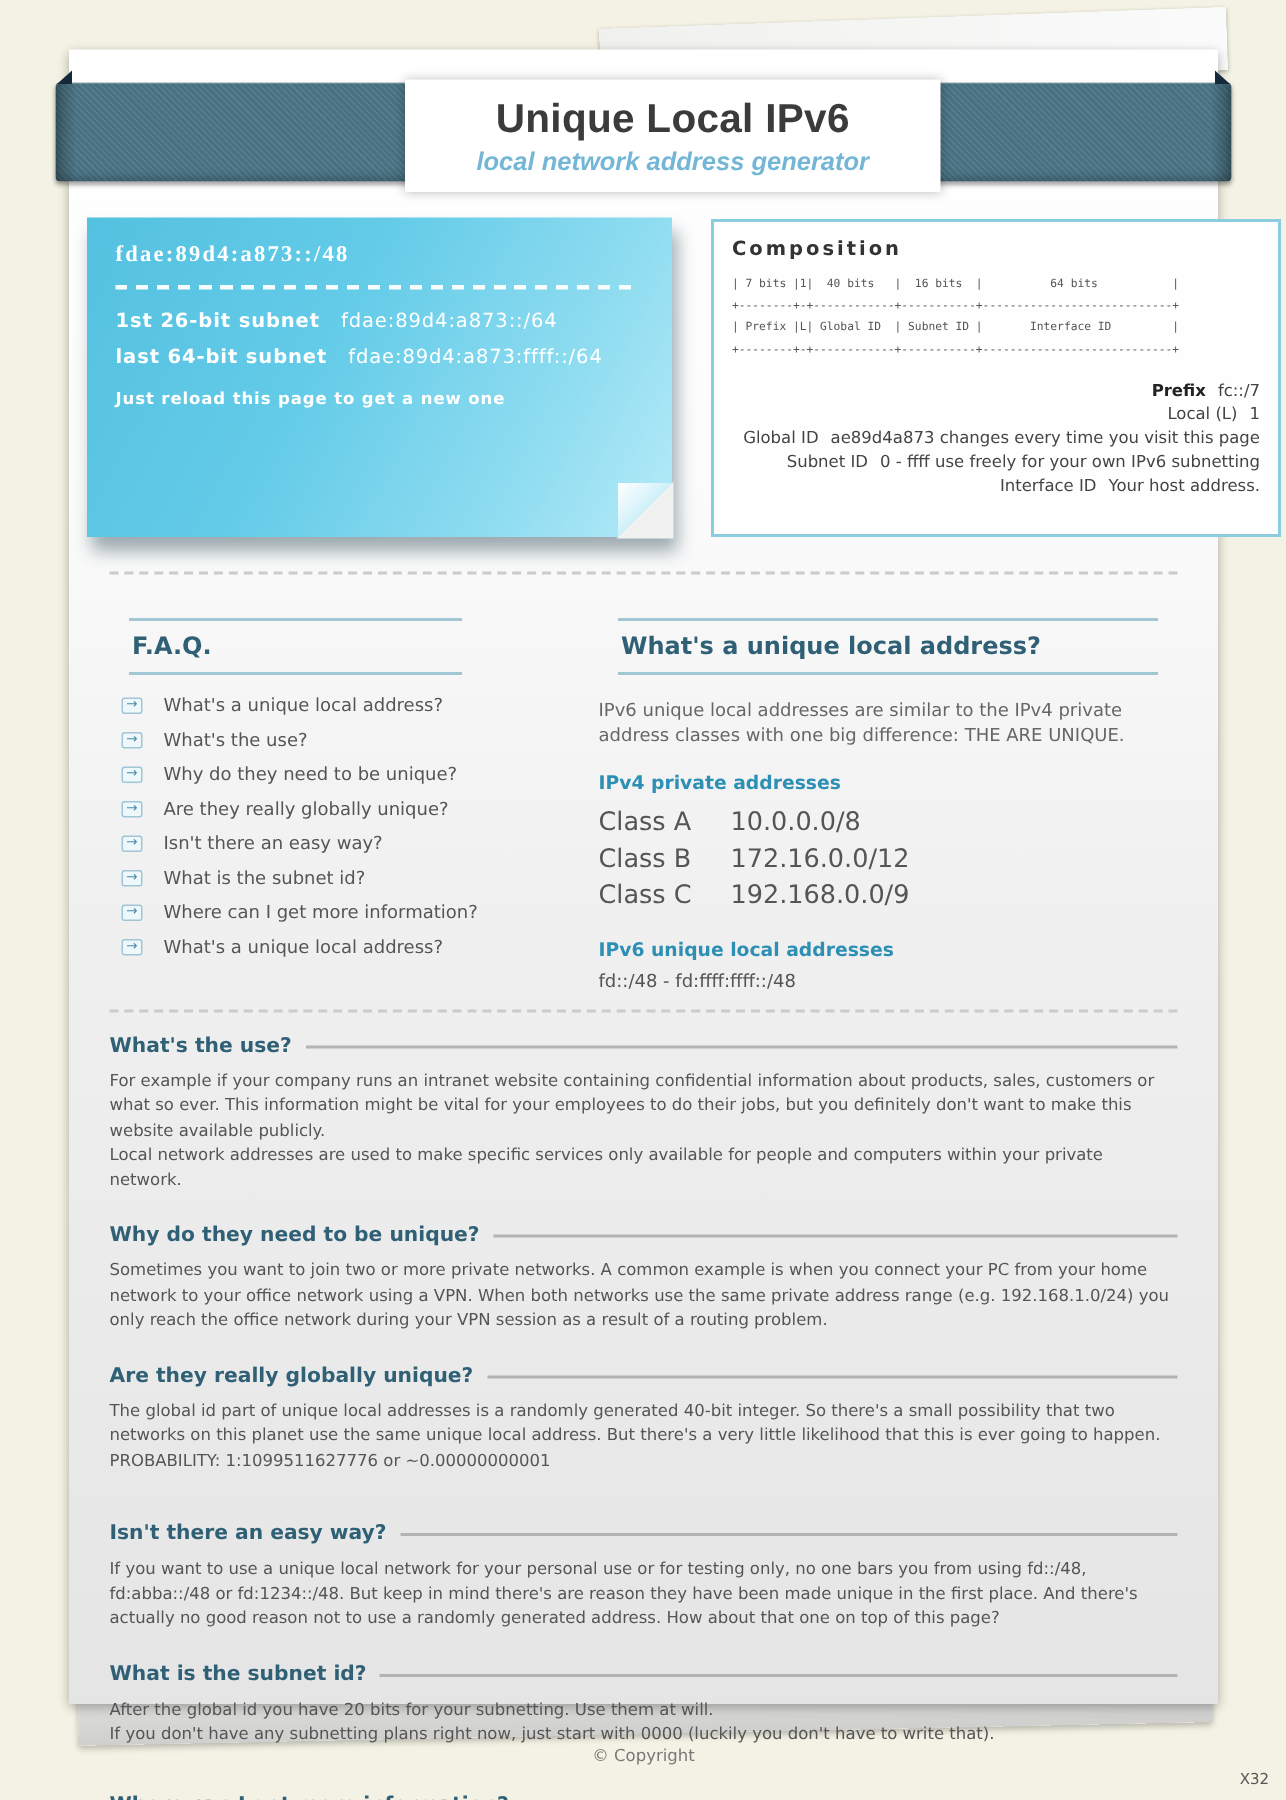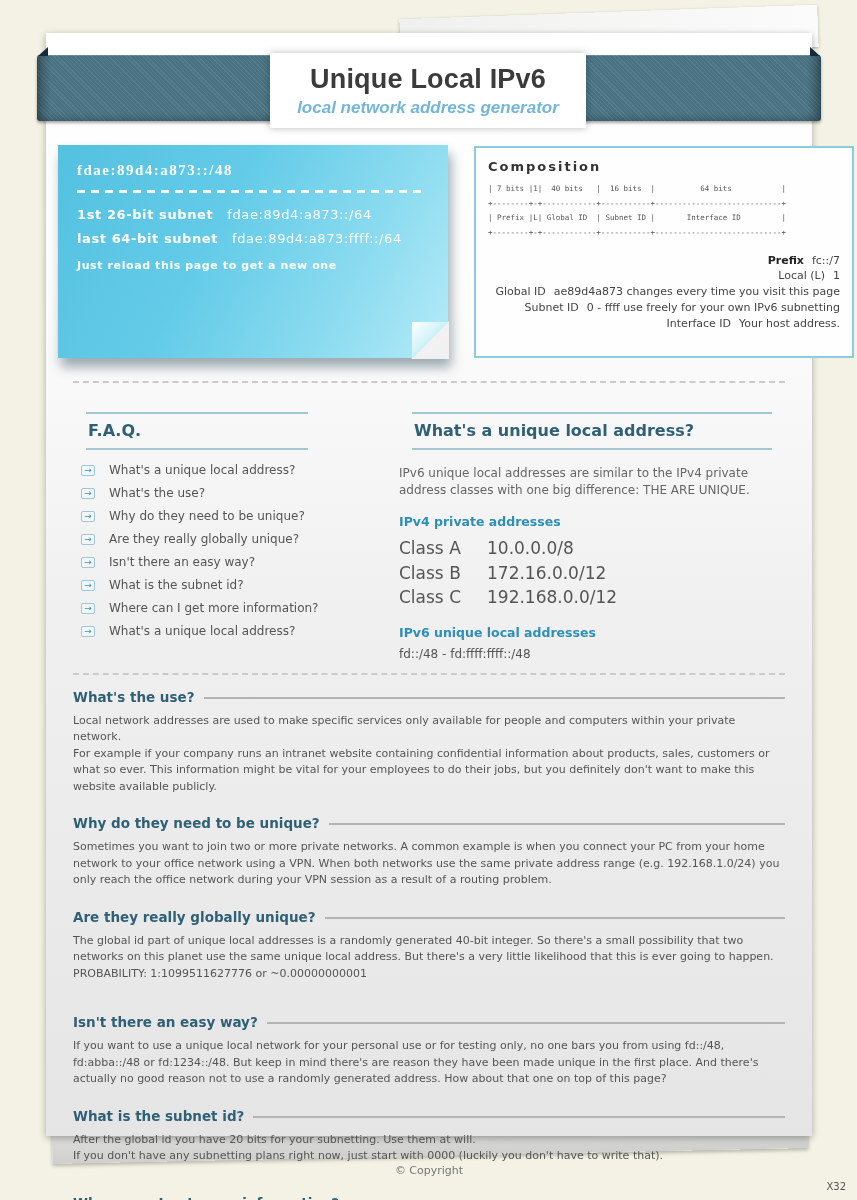--- a/index.html
+++ b/index.html
@@ -48,21 +48,21 @@
     border-radius:3px;
     box-shadow: inset 0 1px 0 rgba(255,255,255,.18), inset 0 -3px 6px rgba(0,0,0,.22), 0 2px 3px rgba(0,0,0,.35);
     z-index:3;
   }
   .fold { position:absolute; top:-8px; width:0; height:0; }
   .fold-l { left:1px;  border-bottom:9px solid #14293a; border-left:10px solid transparent; }
   .fold-r { right:1px; border-bottom:9px solid #14293a; border-right:10px solid transparent; }
 
   
   .titlebox {
-    position:absolute; left:224px; top:20px; width:316px; height:75px;
+    position:absolute; left:224px; top:20px; width:357px; height:75px;
     background:#fff; z-index:4; text-align:center;
     box-shadow:0 0 7px rgba(0,0,0,.28);
     display:flex; flex-direction:column; justify-content:center; gap:3px;
   }
   .titlebox h1 {
     margin:0; font-family:"Liberation Sans", sans-serif;
     font-size:27px; font-weight:bold; color:#3b3b3b; letter-spacing:.2px;
   }
   .subtitle {
     font-family:"Liberation Sans", sans-serif;
@@ -248,37 +248,37 @@
           </ul>
         </div>
 
         <div class="article-col">
           <h2 class="col-heading">What's a unique local address?</h2>
           <p class="article-intro">IPv6 unique local addresses are similar to the IPv4 private address classes with one big difference: THE ARE UNIQUE.</p>
           <h3 class="sub-heading">IPv4 private addresses</h3>
           <div class="class-table">
             <div><span class="cl">Class A</span><span>10.0.0.0/8</span></div>
             <div><span class="cl">Class B</span><span>172.16.0.0/12</span></div>
-            <div><span class="cl">Class C</span><span>192.168.0.0/12</span></div>
+            <div><span class="cl">Class C</span><span>192.168.0.0/9</span></div>
           </div>
           <h3 class="sub-heading">IPv6 unique local addresses</h3>
           <div class="range">fd::/48 - fd:ffff:ffff::/48</div>
         </div>
       </div>
 
       <div class="dash-sep" style="margin-top:12px;"></div>
 
       <div class="sections">
         <section>
           <div class="sec-heading">
               <span class="txt">What's the use?</span>
               <span class="rule"></span>
             </div>
+          <p>For example if your company runs an intranet website containing confidential information about products, sales, customers or what so ever. This information might be vital for your employees to do their jobs, but you definitely don't want to make this website available publicly.</p>
           <p>Local network addresses are used to make specific services only available for people and computers within your private network.</p>
-          <p>For example if your company runs an intranet website containing confidential information about products, sales, customers or what so ever. This information might be vital for your employees to do their jobs, but you definitely don't want to make this website available publicly.</p>
         </section>
         <section>
           <div class="sec-heading">
               <span class="txt">Why do they need to be unique?</span>
               <span class="rule"></span>
             </div>
           <p>Sometimes you want to join two or more private networks. A common example is when you connect your PC from your home network to your office network using a VPN. When both networks use the same private address range (e.g. 192.168.1.0/24) you only reach the office network during your VPN session as a result of a routing problem.</p>
         </section>
         <section>
           <div class="sec-heading">

